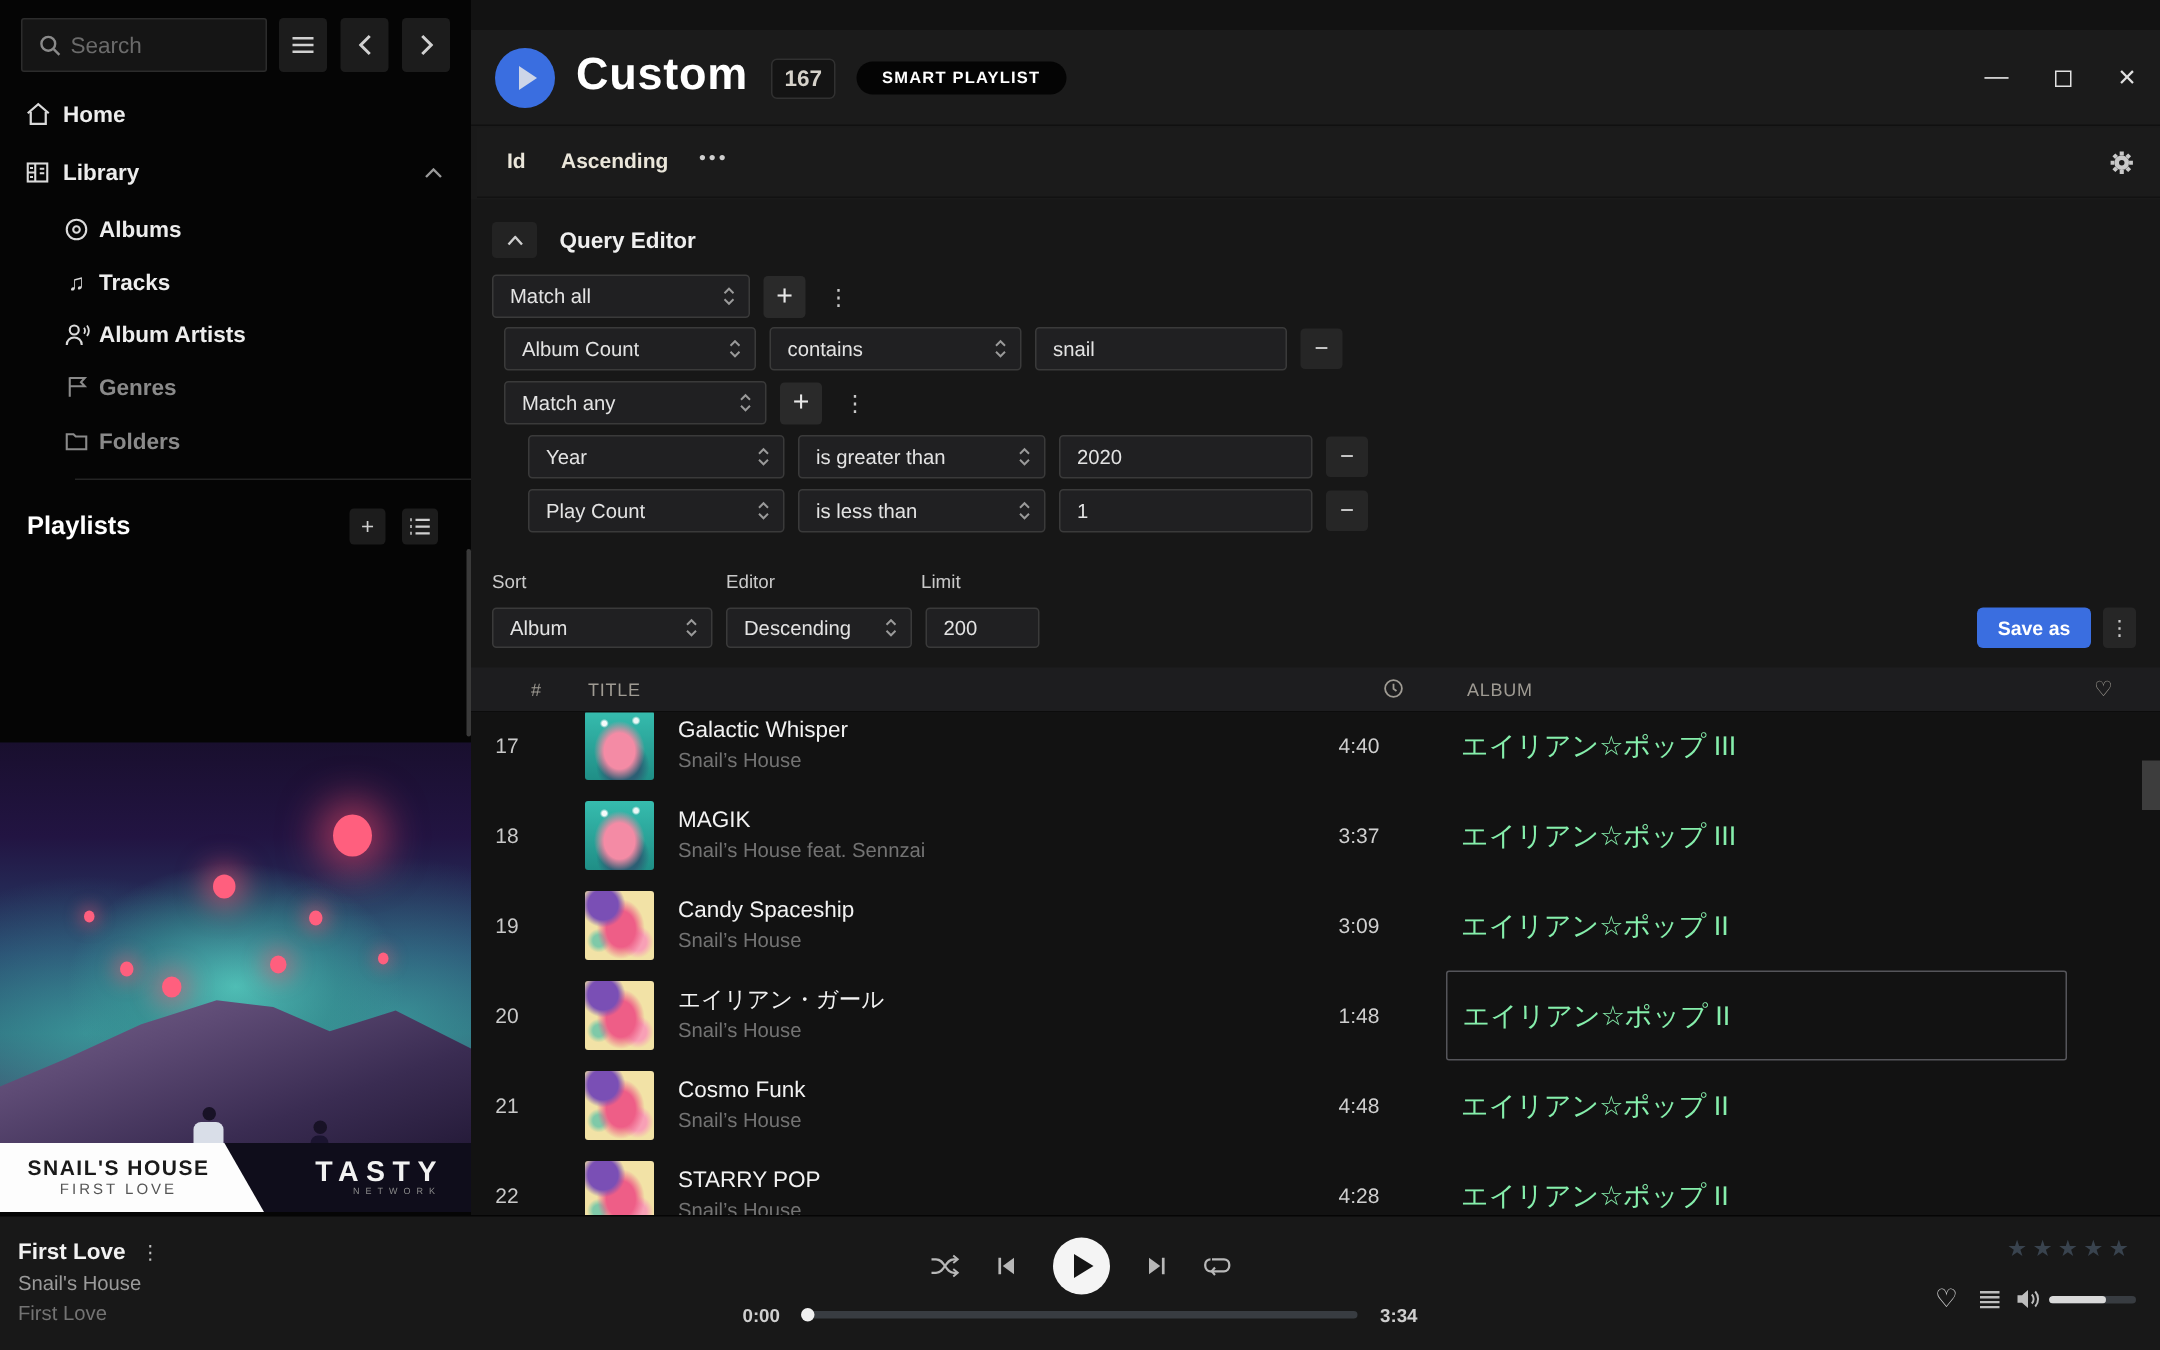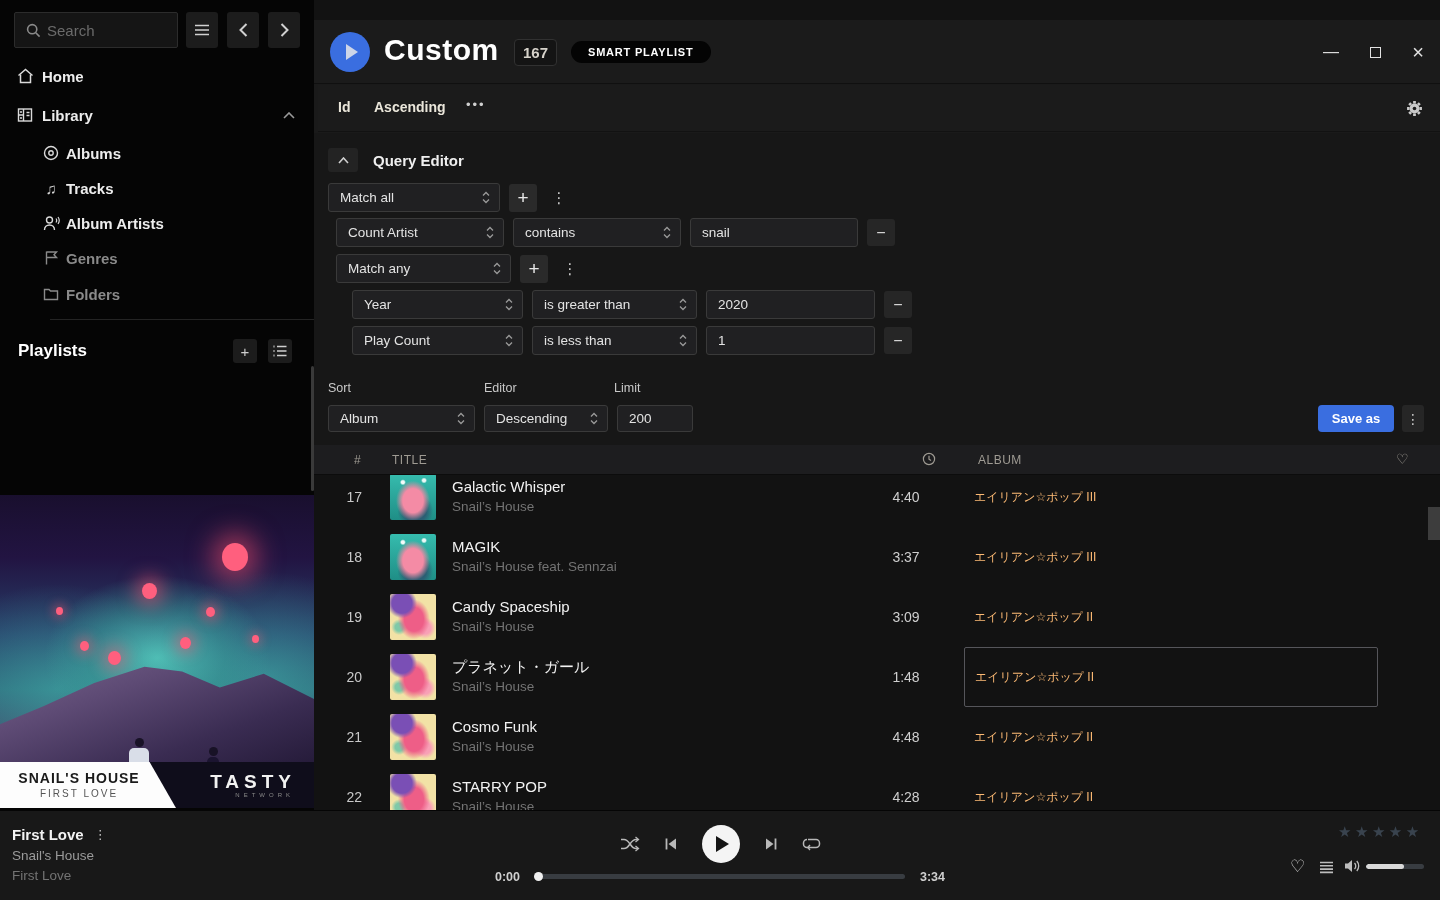--- a/index.html
+++ b/index.html
@@ -106,40 +106,40 @@
     font-size:13px;font-weight:700;display:flex;align-items:center;justify-content:center;}
   .kebab-box{position:absolute;left:1088px;top:272px;width:22px;height:27px;background:#262626;border-radius:3px;
     color:#c9c9c9;font-size:14px;display:flex;align-items:center;justify-content:center;}
 
   .thead{position:absolute;left:0;top:425px;width:1126px;height:30px;background:#1d1d1f;border-bottom:1px solid #0c0c0c;
     color:#9f9b93;font-size:12px;letter-spacing:.5px;}
   .thead span{position:absolute;top:8px;}
   .list{position:absolute;left:0;top:455px;width:1126px;height:355px;background:#121212;overflow:hidden;}
   .rows{position:absolute;left:0;top:-8px;width:1126px;}
   .trow{position:relative;height:60px;}
-  .tnum{position:absolute;left:0;top:0;width:48px;height:60px;line-height:60px;text-align:right;color:#c9c9c9;font-size:14px;}
+  .tnum{position:absolute;left:0;top:0;width:48px;height:60px;line-height:60px;text-align:center;color:#c9c9c9;font-size:14px;}
   .thumb{position:absolute;left:76px;top:7px;width:46px;height:46px;border-radius:2px;overflow:hidden;}
   .art-teal{background:
       radial-gradient(circle at 28% 18%, rgba(255,255,255,.95) 0 1.5px, transparent 3px),
       radial-gradient(circle at 74% 14%, rgba(255,255,255,.9) 0 1.5px, transparent 3px),
       radial-gradient(ellipse 17px 20px at 50% 58%, #f48ba5 0 60%, transparent 100%),
       radial-gradient(circle at 55% 80%, #2b5f74 0 25%, transparent 40%),
       linear-gradient(180deg,#36bcae,#1f8e86);}
   .art-cream{background:
       radial-gradient(circle at 26% 20%, #7a4fb5 0 20%, transparent 30%),
       radial-gradient(ellipse 16px 20px at 52% 55%, #ee5e87 0 60%, transparent 100%),
       radial-gradient(circle at 76% 74%, #f8a0b6 0 12%, transparent 22%),
       radial-gradient(circle at 20% 72%, #7fc9a8 0 8%, transparent 16%),
       #f2e2a6;}
   .tmeta{position:absolute;left:138px;top:9px;width:400px;}
   .ttitle{font-size:15px;font-weight:400;color:#f2f2f2;line-height:21px;white-space:nowrap;}
   .tartist{font-size:13.5px;color:#737373;line-height:20px;white-space:nowrap;}
   .ttime{position:absolute;left:557px;top:0;width:70px;height:60px;line-height:60px;text-align:center;color:#cfcfcf;font-size:14px;}
   .album-cell{position:absolute;left:650px;top:0;width:414px;height:60px;display:flex;align-items:center;}
-  .album-cell span{margin-left:10px;font-size:12px;color:#fdba74;white-space:nowrap;}
+  .album-cell span{margin-left:10px;font-size:18px;color:#86efac;white-space:nowrap;}
   .album-cell.focused{border:1px solid #55555a;border-radius:2px;}
   .vscroll{position:absolute;left:1114px;top:32px;width:12px;height:33px;background:#3d3d3d;}
 
   
   .player{position:absolute;left:0;top:810px;width:1440px;height:90px;background:#181818;border-top:1px solid #050505;z-index:3;}
   .np{position:absolute;left:12px;top:13px;}
   .np-line1{display:flex;align-items:center;gap:10px;}
   .np-title{font-size:15px;font-weight:700;color:#f2f2f2;line-height:21px;}
   .np-kebab{color:#bdbdbd;font-size:13px;}
   .np-artist{font-size:13.5px;color:#9a9a9a;line-height:21px;}
@@ -356,21 +356,21 @@
             </span>
         </div>
         <div class="plus-btn" style="margin-left:9px">
             <span>+</span>
           </div>
         <div class="kebab" style="margin-left:14px">⋮</div>
       </div>
 
       <div class="qrow" style="left:22px;top:85px">
         <div class="select" style="width:168px">
-          <span>Count Artist</span>
+          <span>Album Count</span>
           <span class="chev">
               <svg width="8" height="13" viewBox="0 0 8 13" fill="none" stroke="currentColor" stroke-width="1.3">
                 <path d="M1 4.5L4 1.5l3 3M1 8.5l3 3 3-3"></path>
               </svg>
             </span>
         </div>
         <div class="select" style="width:168px;margin-left:9px">
           <span>contains</span>
           <span class="chev">
               <svg width="8" height="13" viewBox="0 0 8 13" fill="none" stroke="currentColor" stroke-width="1.3">
@@ -521,21 +521,21 @@
             </div>
             <div class="ttime">3:09</div>
             <div class="album-cell">
               <span>エイリアン☆ポップ II</span>
             </div>
           </div>
           <div class="trow">
             <div class="tnum">20</div>
             <div class="thumb art-cream"></div>
             <div class="tmeta">
-              <div class="ttitle">プラネット・ガール</div>
+              <div class="ttitle">エイリアン・ガール</div>
               <div class="tartist">Snail’s House</div>
             </div>
             <div class="ttime">1:48</div>
             <div class="album-cell focused">
               <span>エイリアン☆ポップ II</span>
             </div>
           </div>
           <div class="trow">
             <div class="tnum">21</div>
             <div class="thumb art-cream"></div>

